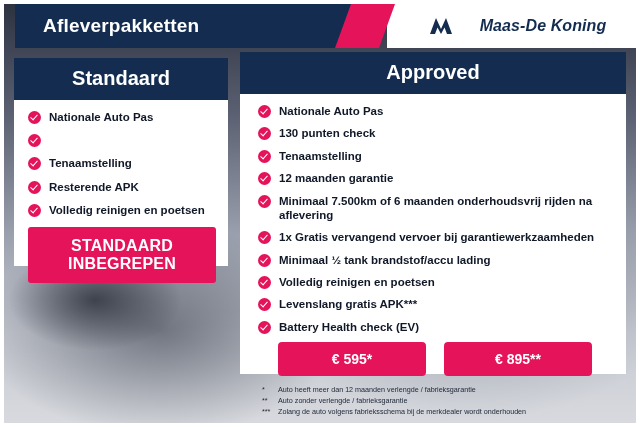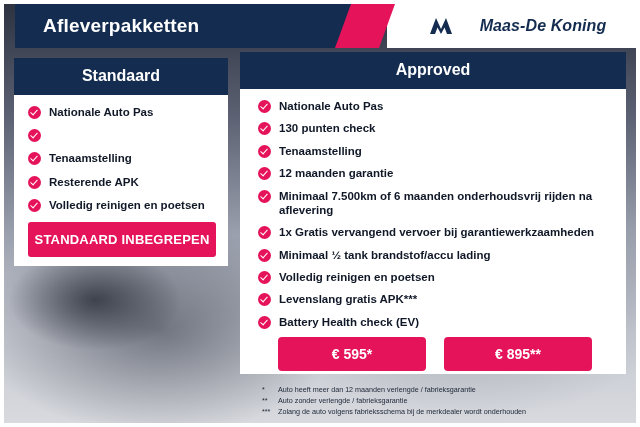--- a/index.html
+++ b/index.html
@@ -120,21 +120,21 @@
   }
   .panel-approved {
     left: 240px;
     top: 52px;
     width: 386px;
     height: 322px;
   }
   .panel-head {
     background: #132c4f;
     color: #ffffff;
-    font-size: 16px;
+    font-size: 20px;
     font-weight: bold;
     text-align: center;
     padding: 9px 0 10px 0;
   }
   .panel-body {
     padding: 10px 12px 10px 14px;
   }
   .panel-approved .panel-body {
     padding: 10px 14px 8px 18px;
   }
@@ -177,21 +177,21 @@
     border-width: 0 1.8px 1.8px 0;
     transform: rotate(42deg);
   }
   .li-text {
     display: block;
   }
   .btn-pink {
     display: block;
     background: #e5135a;
     color: #ffffff;
-    font-size: 13px;
+    font-size: 16px;
     font-weight: bold;
     text-align: center;
     border: none;
     border-radius: 3px;
     padding: 10px 6px;
     width: 100%;
     margin-top: 2px;
     cursor: pointer;
     font-family: "Liberation Sans", sans-serif;
     letter-spacing: 0.2px;

